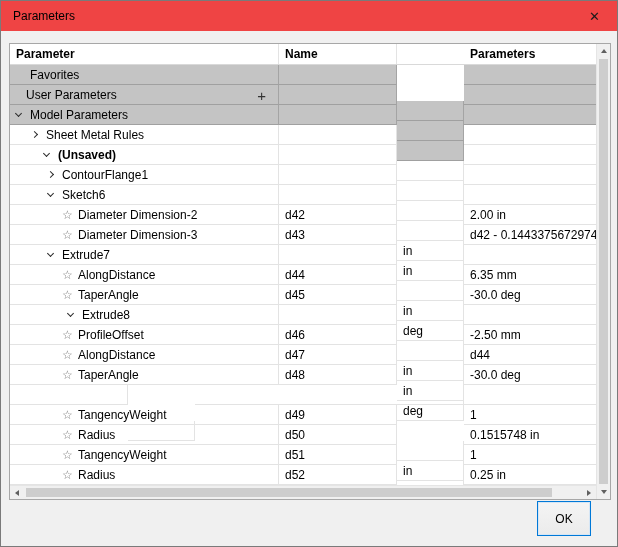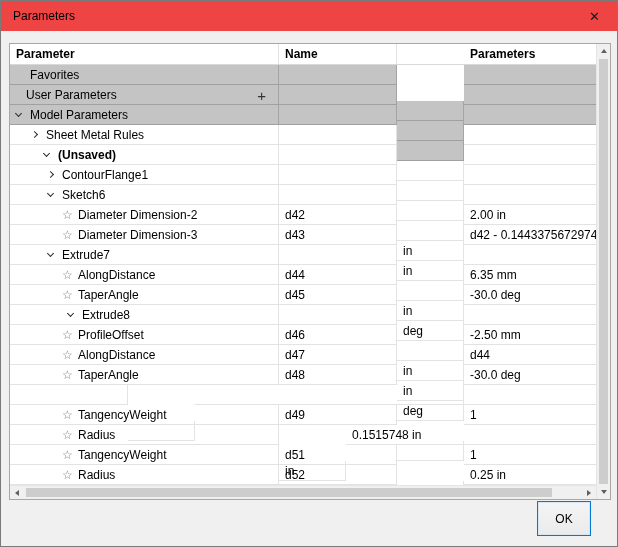--- a/index.html
+++ b/index.html
@@ -260,20 +260,21 @@
             </div>
             <div class="cell c-name">d49</div>
             <div class="cell c-unit"></div>
             <div class="cell c-expr">1</div>
           </div>
           <div class="trow param">
             <div class="cell c-param" style="padding-left: 52px;">
               <span class="star">☆</span>
               <span class="rlabel">Radius</span>
             </div>
+            <div class="cell c-name">d50</div>
             <div class="cell c-unit">in</div>
             <div class="cell c-expr">0.1515748 in</div>
           </div>
           <div class="trow param">
             <div class="cell c-param" style="padding-left: 52px;">
               <span class="star">☆</span>
               <span class="rlabel">TangencyWeight</span>
             </div>
             <div class="cell c-name">d51</div>
             <div class="cell c-unit"></div>

